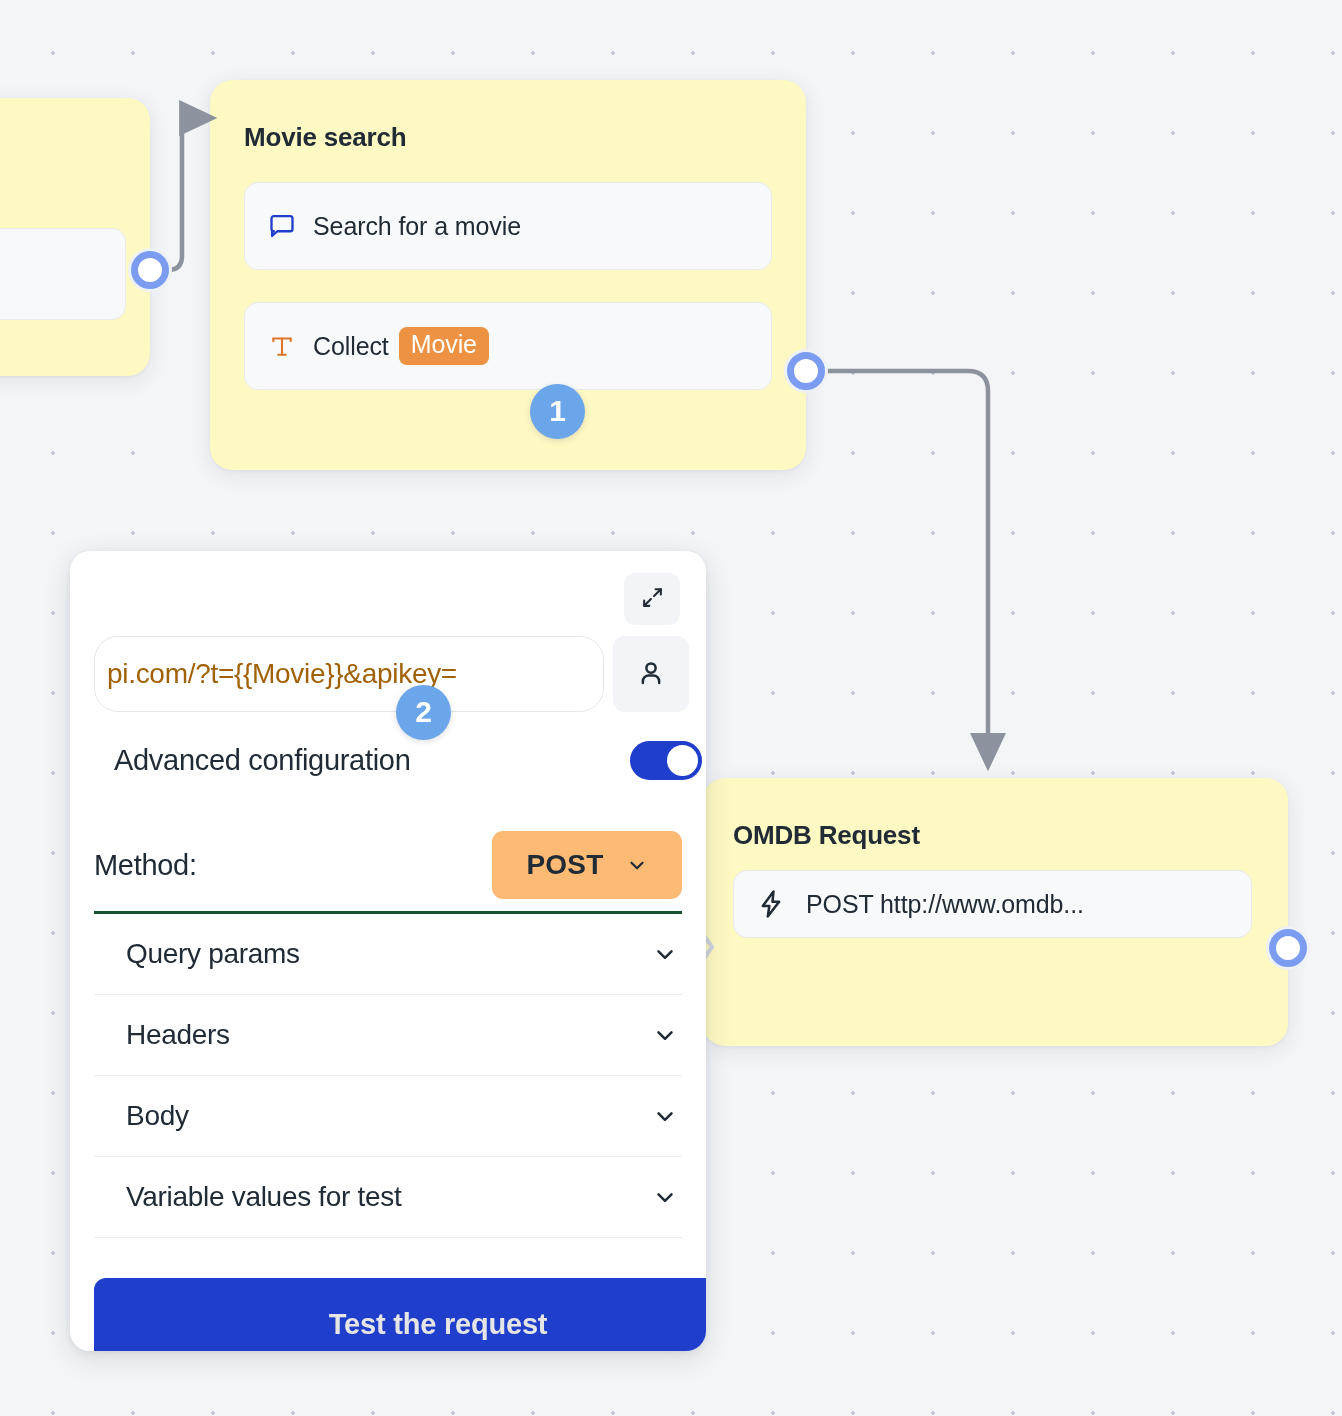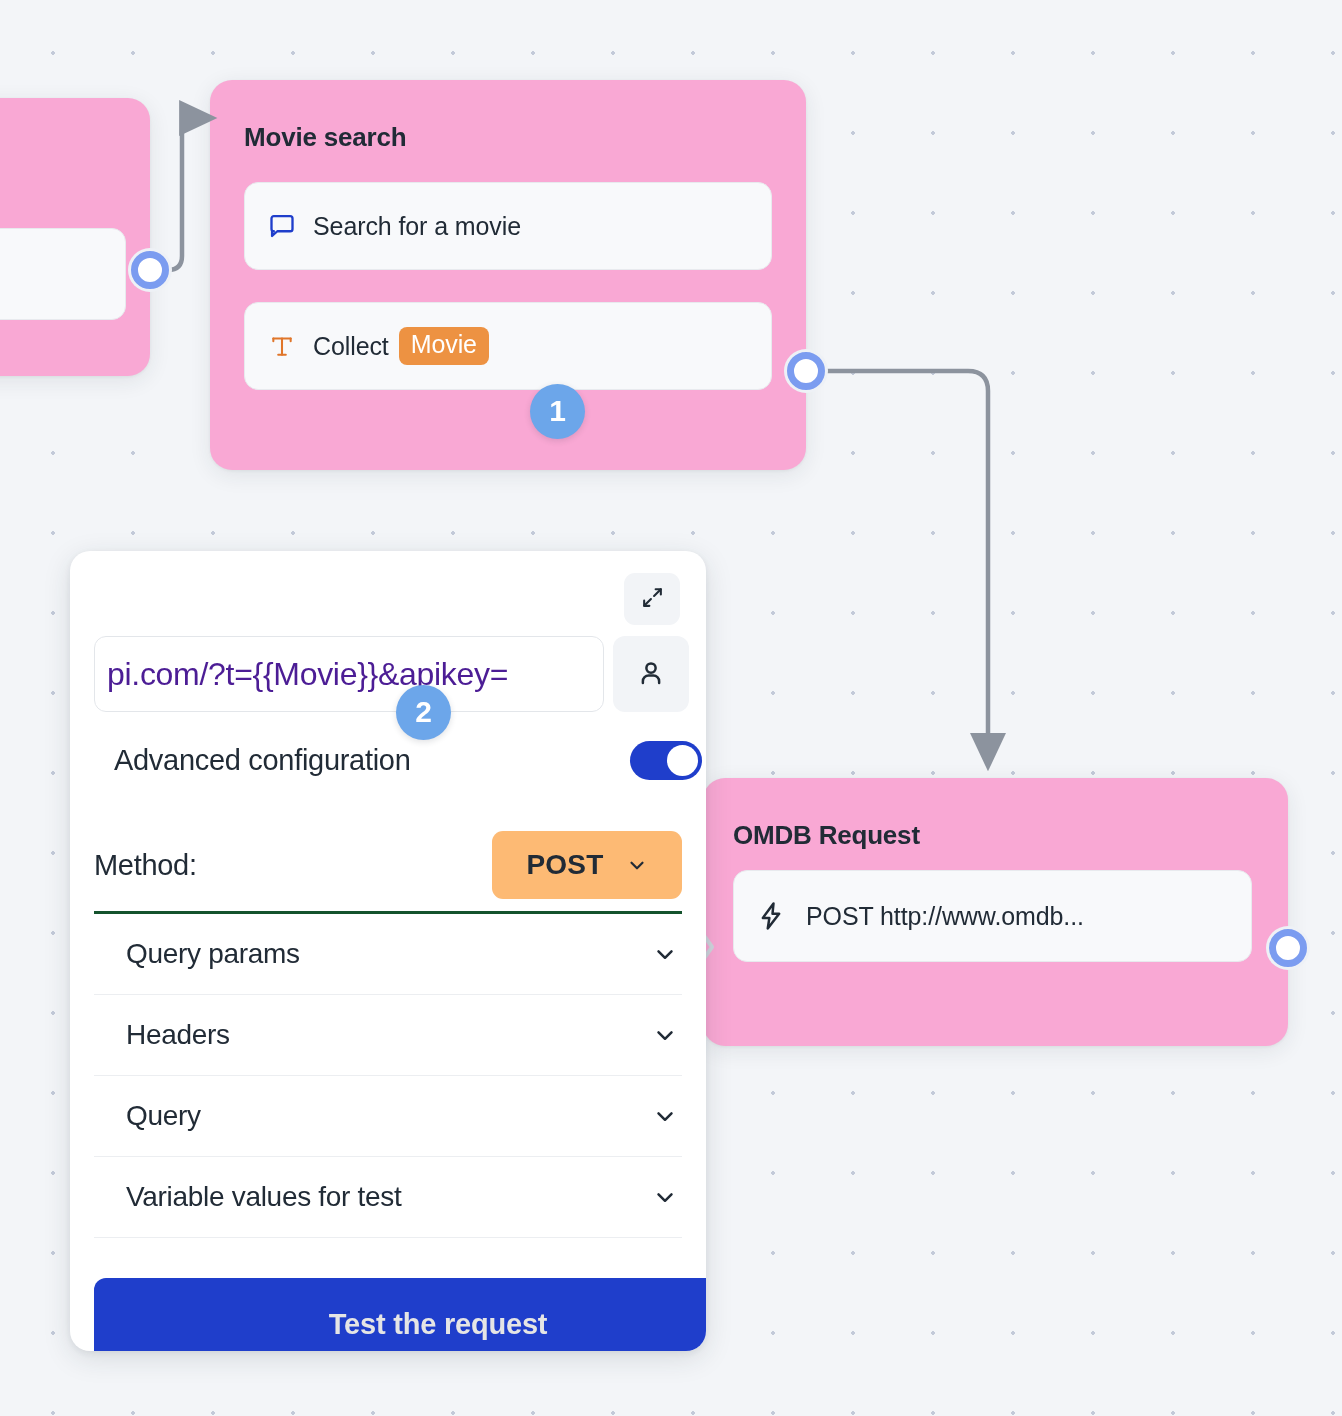--- a/index.html
+++ b/index.html
@@ -21,21 +21,21 @@
     color: #212b36;
     -webkit-font-smoothing: antialiased;
   }
 
   
   #canvas { position: absolute; inset: 0; }
 
   
   .node {
     position: absolute;
-    background: #f9a8d4;
+    background: #fef9c3;
     border-radius: 22px;
     box-shadow: 0 5px 22px rgba(33, 43, 54, 0.09),
                 0 1px 3px rgba(33, 43, 54, 0.06);
   }
 
   .node-title {
     font-size: 26px;
     font-weight: 700;
     letter-spacing: -0.2px;
     color: #212b36;
@@ -105,21 +105,21 @@
 
   
   #node-omdb {
     left: 703px;
     top: 778px;
     width: 585px;
     height: 268px;
     padding: 42px 36px 36px 30px;
   }
   #node-omdb .node-title { margin-bottom: 19px; }
-  #node-omdb .node-row { height: 92px; gap: 20px; }
+  #node-omdb .node-row { height: 68px; gap: 20px; }
 
   
   .port {
     position: absolute;
     width: 44px; height: 44px;
     border-radius: 50%;
     background: #eef1f6;
     display: flex; align-items: center; justify-content: center;
     z-index: 6;
   }
@@ -191,25 +191,25 @@
     position: absolute;
     left: 24px; top: 85px;
     display: flex;
     align-items: stretch;
     gap: 9px;
   }
   .url-input {
     width: 510px;
     height: 76px;
     border: 1px solid #e3e6ea;
-    border-radius: 12px;
+    border-radius: 24px;
     background: #ffffff;
     font-family: "Liberation Sans", sans-serif;
-    font-size: 32px;
-    color: #4c1d95;
+    font-size: 28px;
+    color: #a16207;
     letter-spacing: -0.3px;
     padding: 0 12px;
     outline: none;
     text-overflow: clip;
   }
   #user-btn { width: 76px; height: 76px; border-radius: 12px; }
 
   .adv-row {
     position: absolute;
     left: 24px; top: 190px;
@@ -424,21 +424,21 @@
       </div>
       <div class="acc-item">
         <span class="acc-label">Headers</span>
         <span class="chev">
           <svg width="26" height="26" viewBox="0 0 24 24" fill="none" stroke="#212b36" stroke-width="2.3" stroke-linecap="round" stroke-linejoin="round">
             <polyline points="6,9.5 12,15.5 18,9.5"></polyline>
           </svg>
         </span>
       </div>
       <div class="acc-item">
-        <span class="acc-label">Query</span>
+        <span class="acc-label">Body</span>
         <span class="chev">
           <svg width="26" height="26" viewBox="0 0 24 24" fill="none" stroke="#212b36" stroke-width="2.3" stroke-linecap="round" stroke-linejoin="round">
             <polyline points="6,9.5 12,15.5 18,9.5"></polyline>
           </svg>
         </span>
       </div>
       <div class="acc-item">
         <span class="acc-label">Variable values for test</span>
         <span class="chev">
           <svg width="26" height="26" viewBox="0 0 24 24" fill="none" stroke="#212b36" stroke-width="2.3" stroke-linecap="round" stroke-linejoin="round">

